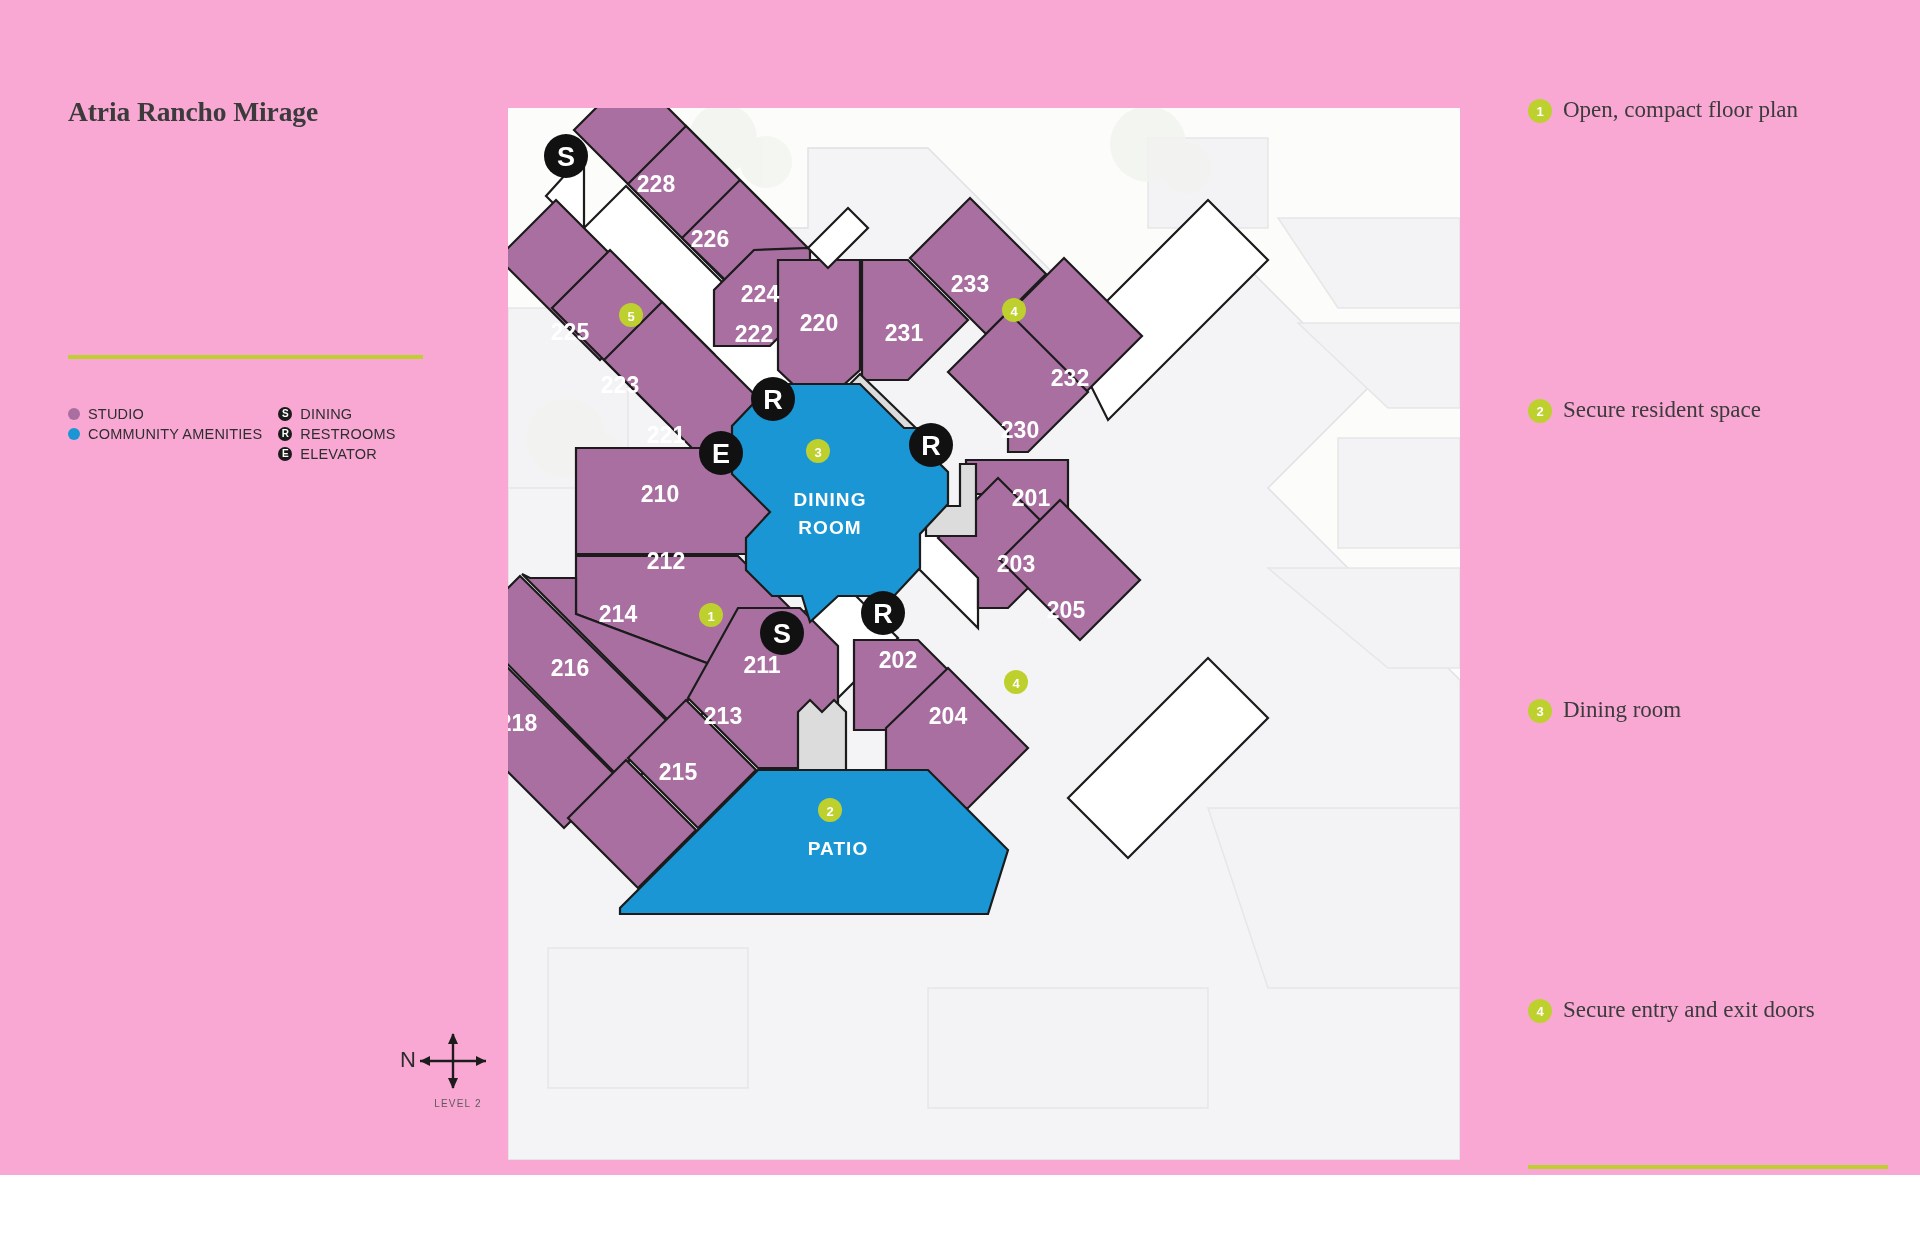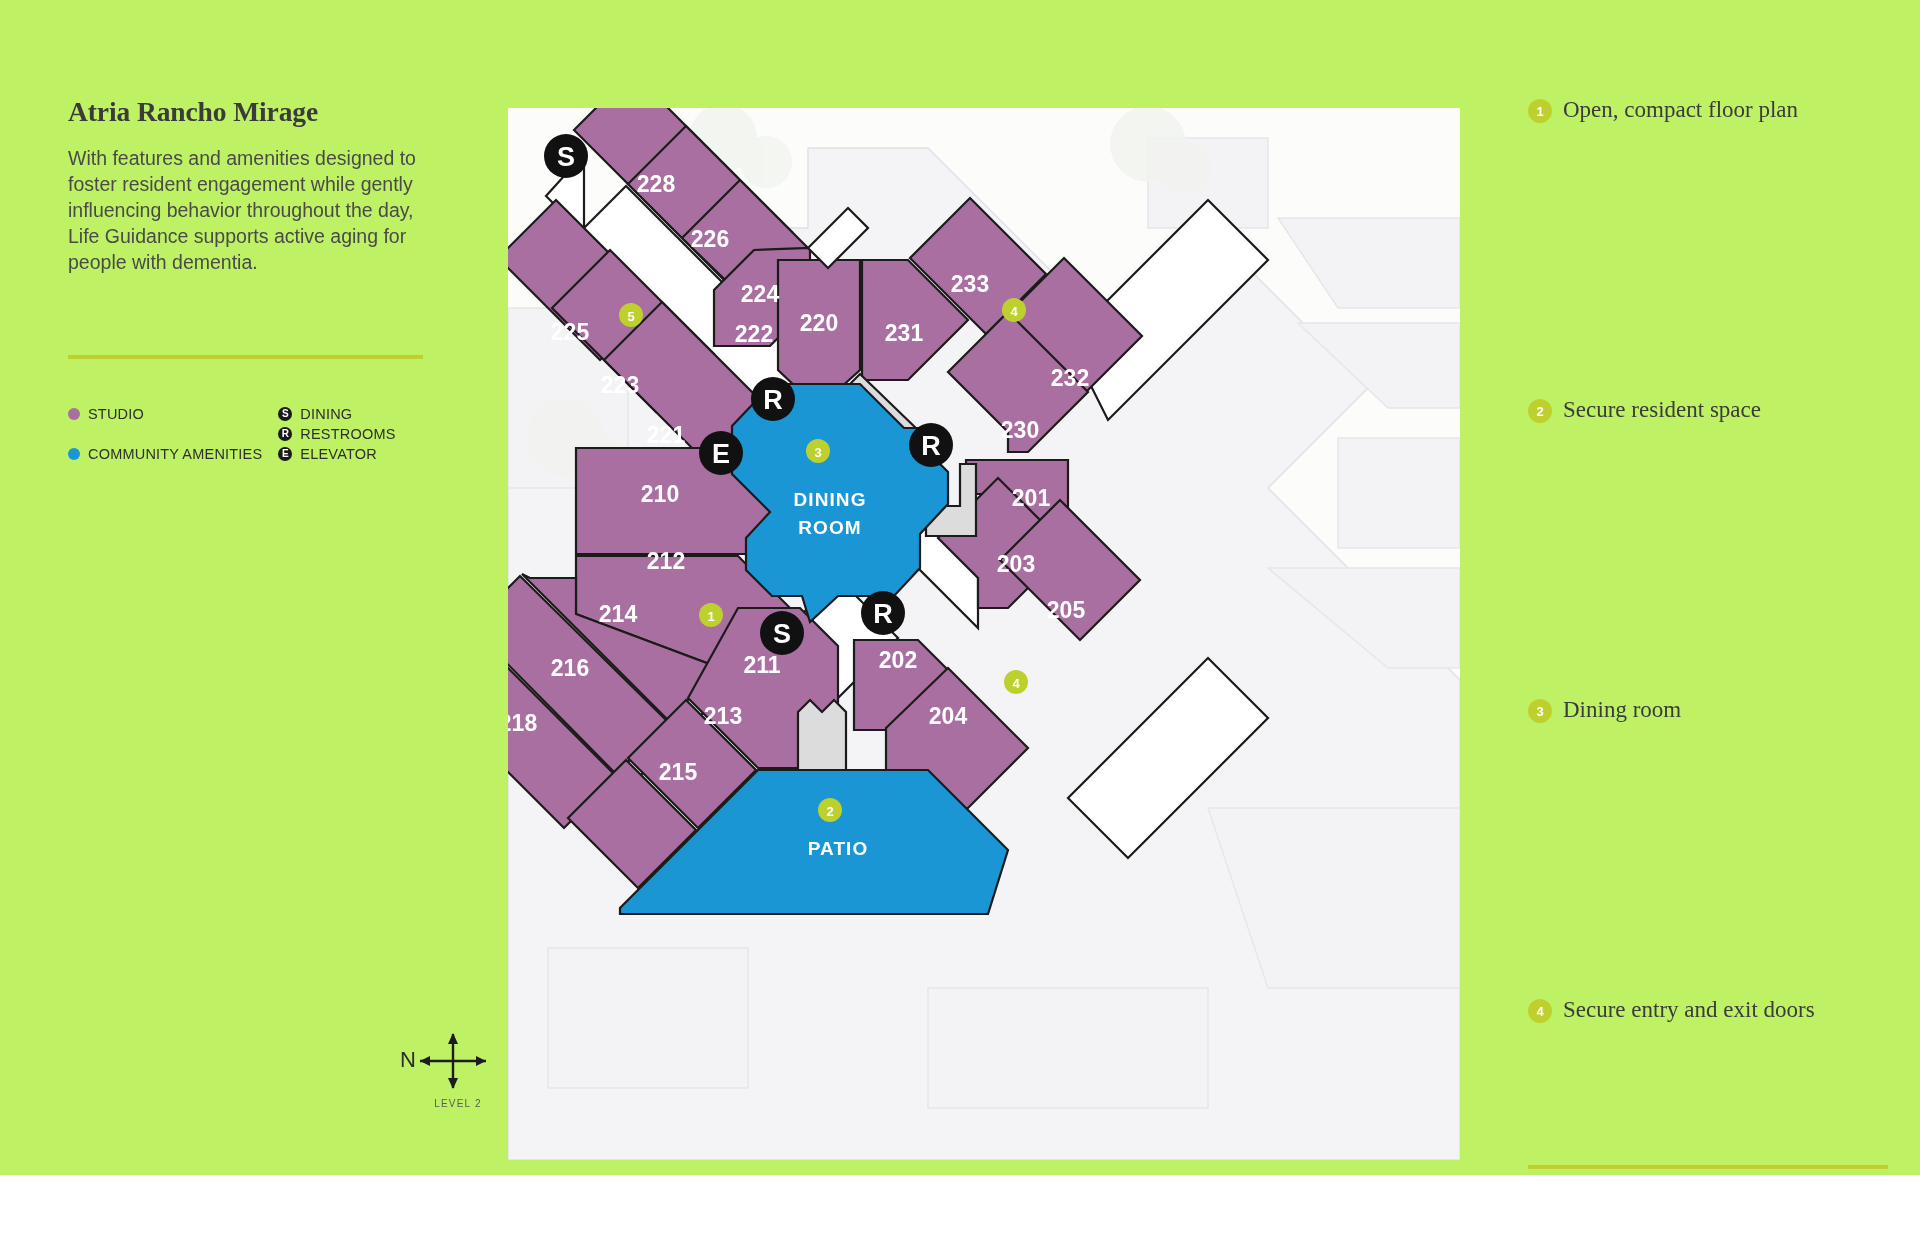--- a/index.html
+++ b/index.html
@@ -6,21 +6,21 @@
   html, body {
     margin: 0; padding: 0;
     width: 1920px; height: 1252px;
     background: #ffffff;
     font-family: "Liberation Sans", sans-serif;
     overflow: hidden;
   }
   #page {
     position: relative;
     width: 1920px; height: 1175px;
-    background: #bef264;
+    background: #f9a8d4;
     padding-left: 12px;
   }
 
   
   #left-panel {
     position: absolute;
     left: 68px; top: 95px;
     width: 400px;
   }
   .title-block {
@@ -48,21 +48,21 @@
   }
 
   
   #legend {
     position: absolute;
     left: 68px; top: 405px;
     width: 400px;
     display: flex;
     gap: 16px;
   }
-  .legend-col { display: flex; flex-direction: column; gap: 2px; justify-content: space-between; }
+  .legend-col { display: flex; flex-direction: column; gap: 2px; }
   .legend-row { display: flex; align-items: center; gap: 8px; height: 18px; }
   .dot { width: 12px; height: 12px; border-radius: 50%; flex: 0 0 auto; }
   .dot.studio { background: #a86fa0; }
   .dot.amenity { background: #1b96d4; }
   .ic-badge {
     width: 14px; height: 14px; border-radius: 50%;
     background: #1a1a1a; color: #fff;
     font-size: 10px; font-weight: bold;
     display: flex; align-items: center; justify-content: center;
     flex: 0 0 auto; font-family: "Liberation Sans", sans-serif;
@@ -167,21 +167,20 @@
 </style>
 </head>
 <body>
 
 <div id="page">
 
   <div id="left-panel">
     <div class="title-block">
       <span class="title-line">Atria Rancho Mirage</span>
     </div>
-    <div class="intro-text">With features and amenities designed to foster resident engagement while gently influencing behavior throughout the day, Life Guidance supports active aging for people with dementia.</div>
   </div>
 
   <div id="left-rule"></div>
 
   <div id="legend">
     <div class="legend-col">
       <div class="legend-row">
         <span class="dot studio"></span>
         <span class="legend-label">STUDIO</span>
       </div>

